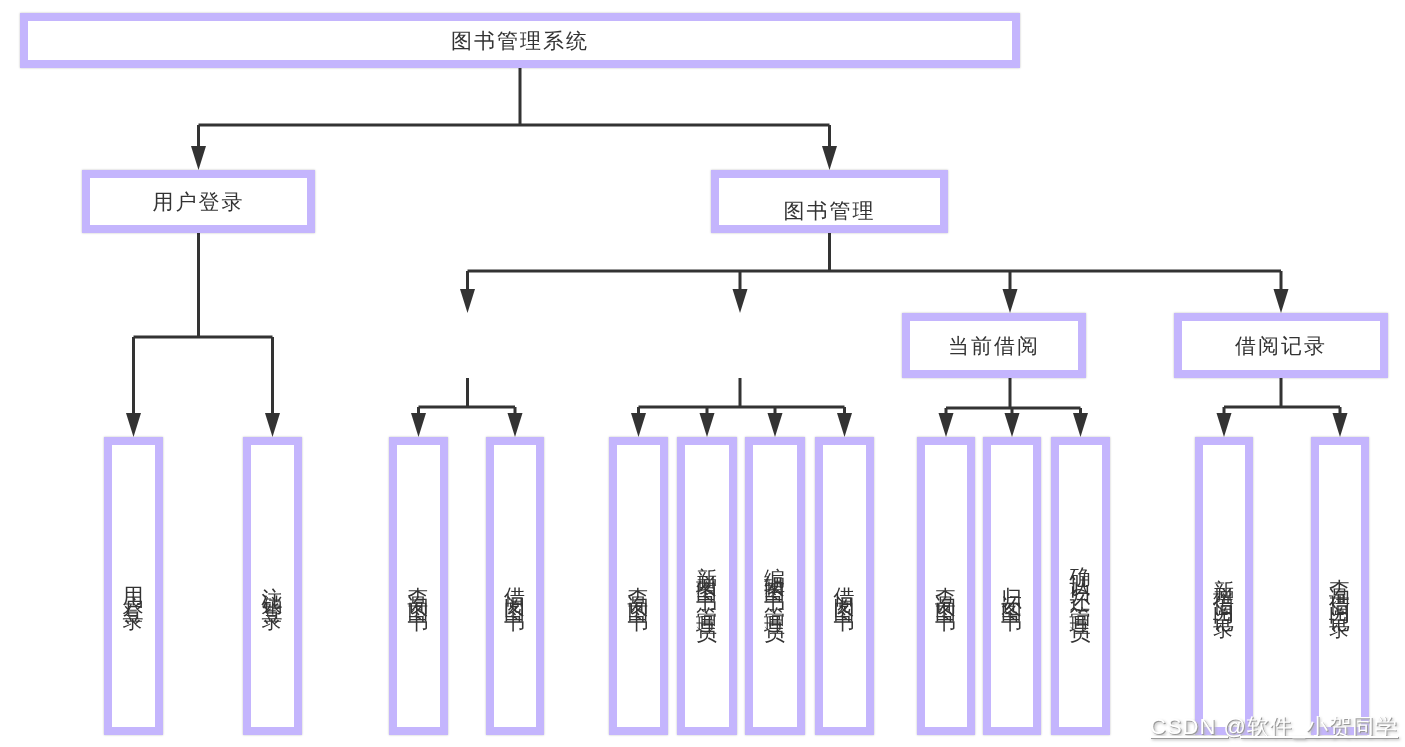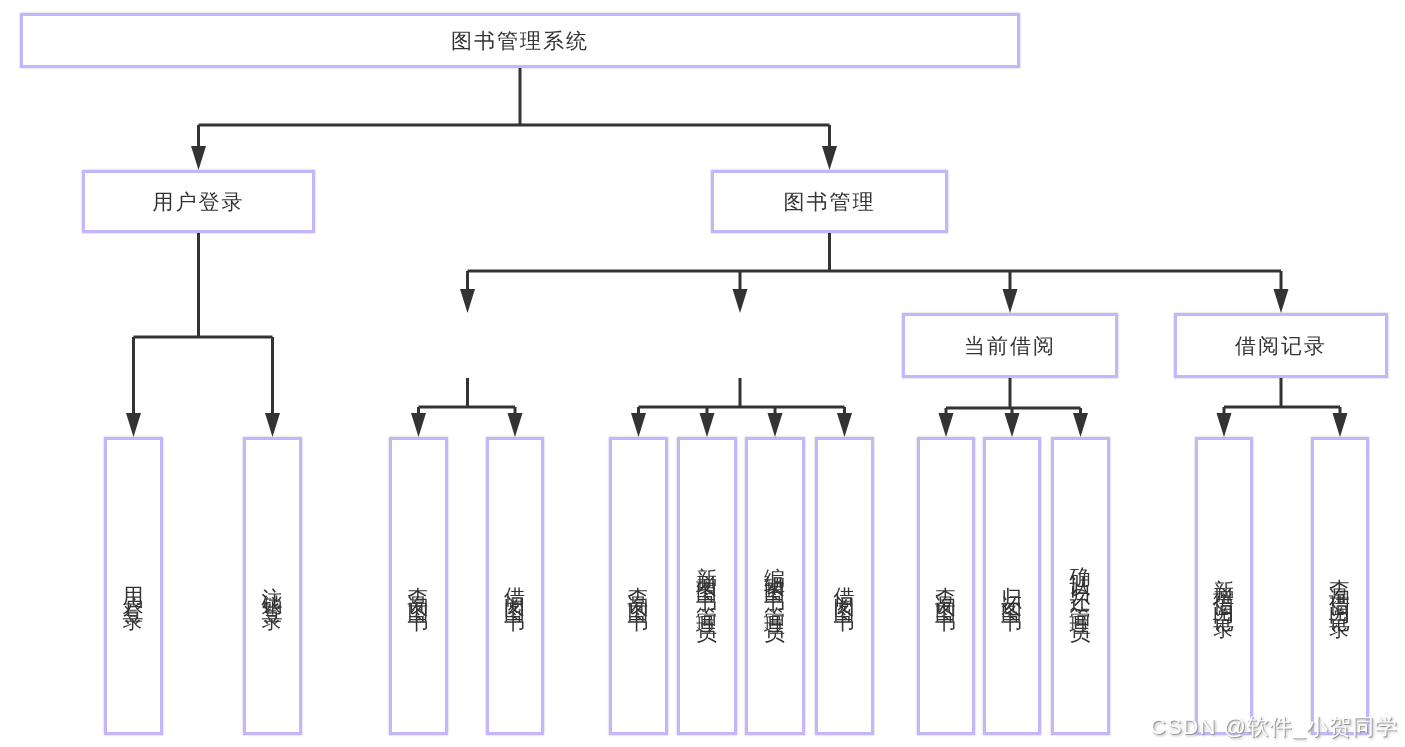--- a/index.html
+++ b/index.html
@@ -18,21 +18,21 @@
   .connectors {
     position: absolute;
     left: 0;
     top: 0;
     width: 1405px;
     height: 747px;
   }
   .node {
     position: absolute;
     box-sizing: border-box;
-    border: 3px solid #c4b5fd;
+    border: 8px solid #c4b5fd;
     background: #ffffff;
     color: #333333;
     display: flex;
     align-items: center;
     justify-content: center;
     box-shadow: 0 0 2px rgba(0,0,0,0.25);
   }
   .hnode {
     font-size: 21px;
     letter-spacing: 2px;
@@ -48,20 +48,21 @@
   .watermark {
     position: absolute;
     left: 1150px;
     top: 712px;
     width: 255px;
     font-size: 22px;
     color: #ffffff;
     text-shadow: 1px 1px 0 #9a9a9a, 2px 2px 3px #b5b5b5;
     white-space: nowrap;
     letter-spacing: 1px;
+    text-decoration: underline;
   }
 </style>
 </head>
 <body>
 
 <div class="canvas">
 
   <svg class="connectors" viewBox="0 0 1405 747" xmlns="http://www.w3.org/2000/svg">
     <g stroke="#333333" stroke-width="3" fill="none">
       <path d="M520,68 V125 M198.5,125 H829.5 M198.5,125 V148 M829.5,125 V148"></path>
@@ -107,25 +108,25 @@
     </g>
   </svg>
 
   <div class="node hnode" style="left:20px; top:13px; width:1000px; height:55px;">
     <span>图书管理系统</span>
   </div>
 
   <div class="node hnode" style="left:82px; top:170px; width:233px; height:63px;">
     <span>用户登录</span>
   </div>
-  <div class="node hnode" style="left:711px; top:170px; width:237px; height:63px;">
+  <div class="node hnode" style="left:711px; top:170px; width:237px; height:63px;align-items:flex-end;">
     <span>图书管理</span>
   </div>
 
-  <div class="node hnode" style="left:902px; top:313px; width:216px; height:65px;">
+  <div class="node hnode" style="left:902px; top:313px; width:184px; height:65px;">
     <span>当前借阅</span>
   </div>
   <div class="node hnode" style="left:1174px; top:313px; width:214px; height:65px;">
     <span>借阅记录</span>
   </div>
 
   <div class="node vnode" style="left:104px; top:437px; width:59px; height:298px;">
     <span class="vtext">用户登录</span>
   </div>
   <div class="node vnode" style="left:243px; top:437px; width:59px; height:298px;">

